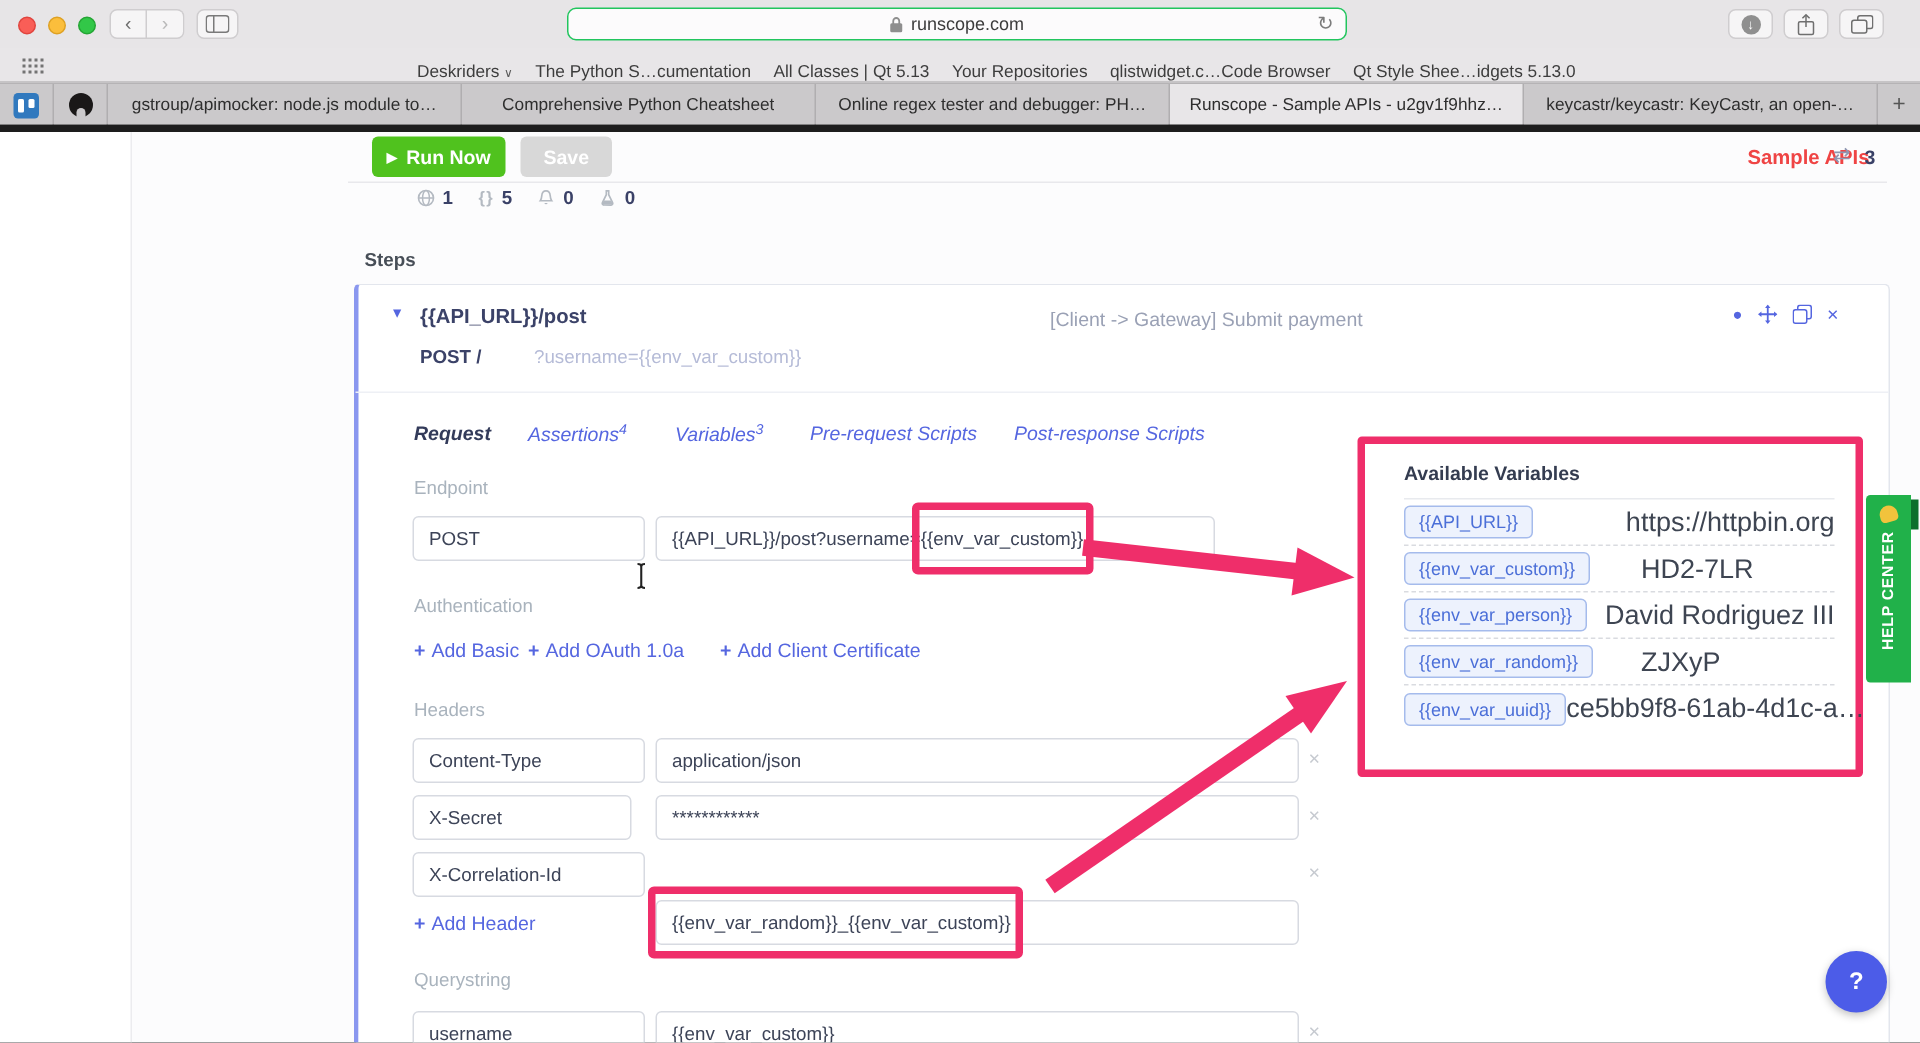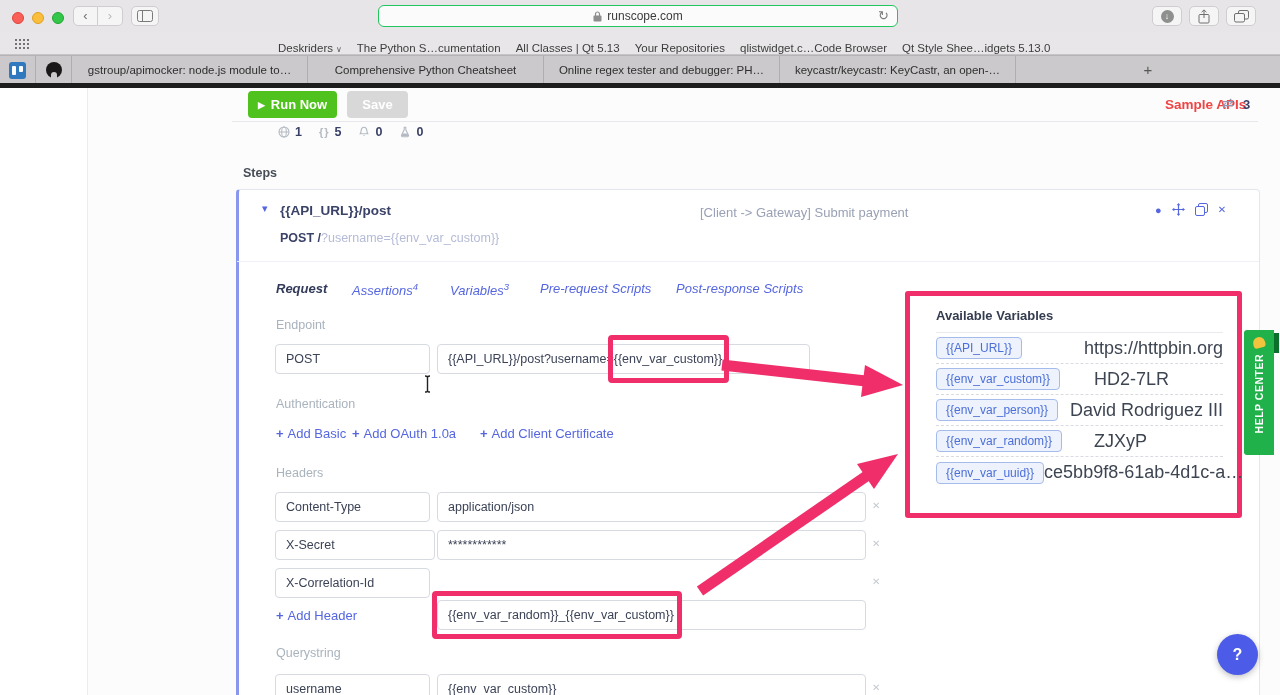--- a/index.html
+++ b/index.html
@@ -65,21 +65,21 @@
 
   .card{left:236px;top:189px;width:1024px;height:540px;background:#fff;border:1px solid #e3e6ed;
     border-left:3px solid #8a97ef;border-radius:4px 4px 0 0;z-index:1;}
   .disclosure{left:262px;top:202px;font-size:11px;color:#5566e0;z-index:2;}
   .step-title{left:280px;top:203px;font-size:13.5px;font-weight:bold;color:#3b4268;z-index:2;}
   .step-note{left:700px;top:205px;font-size:13px;color:#9aa1b5;z-index:2;}
   .stepicons{left:1155px;top:203px;display:flex;gap:10px;align-items:center;z-index:2;color:#5566e0;}
   .stepicons .g{font-size:11px;color:#5566e0;}
   .methodline{left:280px;top:231px;font-size:12.5px;z-index:2;}
   .methodline .m{font-weight:bold;color:#3b4268;}
-  .methodline .q{color:#b5bbd7;}
+  .methodline .q{color:#b5bbd7;padding-left:35px;}
   .carddiv{left:237px;top:261px;width:1022px;height:1px;background:#eef0f5;z-index:2;}
 
   .ptab{position:absolute;top:281px;font-size:13px;color:#5566e0;z-index:2;white-space:nowrap;font-style:italic;}
   .ptab.on{color:#333b5a;font-weight:bold;}
   .ptab sup{font-size:9.5px;}
 
   .sec{position:absolute;font-size:12.5px;color:#a9b3bd;z-index:2;}
   .inputbox{position:absolute;height:30px;background:#fff;border:1px solid #d7dae1;border-radius:4px;
     font-size:12.5px;color:#3c4357;line-height:28px;padding:0 10px;white-space:nowrap;z-index:2;overflow:visible;}
   .linkrow{position:absolute;font-size:13px;color:#5566e0;z-index:2;white-space:nowrap;}
@@ -187,20 +187,23 @@
         <span class="octo"></span>
       </div>
     <div class="tab">
         <span class="tabtxt">gstroup/apimocker: node.js module to…</span>
       </div>
     <div class="tab">
         <span class="tabtxt">Comprehensive Python Cheatsheet</span>
       </div>
     <div class="tab">
         <span class="tabtxt">Online regex tester and debugger: PH…</span>
+      </div>
+    <div class="tab active">
+        <span class="tabtxt">Runscope - Sample APIs - u2gv1f9hhz…</span>
       </div>
     <div class="tab">
         <span class="tabtxt">keycastr/keycastr: KeyCastr, an open-…</span>
       </div>
     <div class="newtab">+</div>
   </div>
 
   <div class="abs darkstrip"></div>
   <div class="abs leftcol"></div>
 
@@ -285,21 +288,21 @@
   <span class="linkrow" style="left:276px;top:426px;"><b>+</b><span>Add Basic</span></span>
   <span class="linkrow" style="left:352px;top:426px;"><b>+</b><span>Add OAuth 1.0a</span></span>
   <span class="linkrow" style="left:480px;top:426px;"><b>+</b><span>Add Client Certificate</span></span>
 
   <span class="sec" style="left:276px;top:466px;">Headers</span>
 
   <div class="inputbox" style="left:275px;top:492px;width:155px;">Content-Type</div>
   <div class="inputbox" style="left:437px;top:492px;width:429px;">application/json</div>
   <span class="xdel" style="left:872px;top:500px;">✕</span>
 
-  <div class="inputbox" style="left:275px;top:530px;width:160px;">X-Secret</div>
+  <div class="inputbox" style="left:275px;top:530px;width:146px;">X-Secret</div>
   <div class="inputbox" style="left:437px;top:530px;width:429px;">************</div>
   <span class="xdel" style="left:872px;top:538px;">✕</span>
 
   <div class="inputbox" style="left:275px;top:568px;width:155px;">X-Correlation-Id</div>
   <div class="inputbox" style="left:437px;top:600px;width:429px;">
     <span class="relwrap"><span>{{env_var_random}}_{{env_var_custom}}</span><div class="hlbox hl2"></div></span>
   </div>
   <span class="xdel" style="left:872px;top:576px;">✕</span>
 
   <span class="linkrow" style="left:276px;top:608px;"><b>+</b><span>Add Header</span></span>

